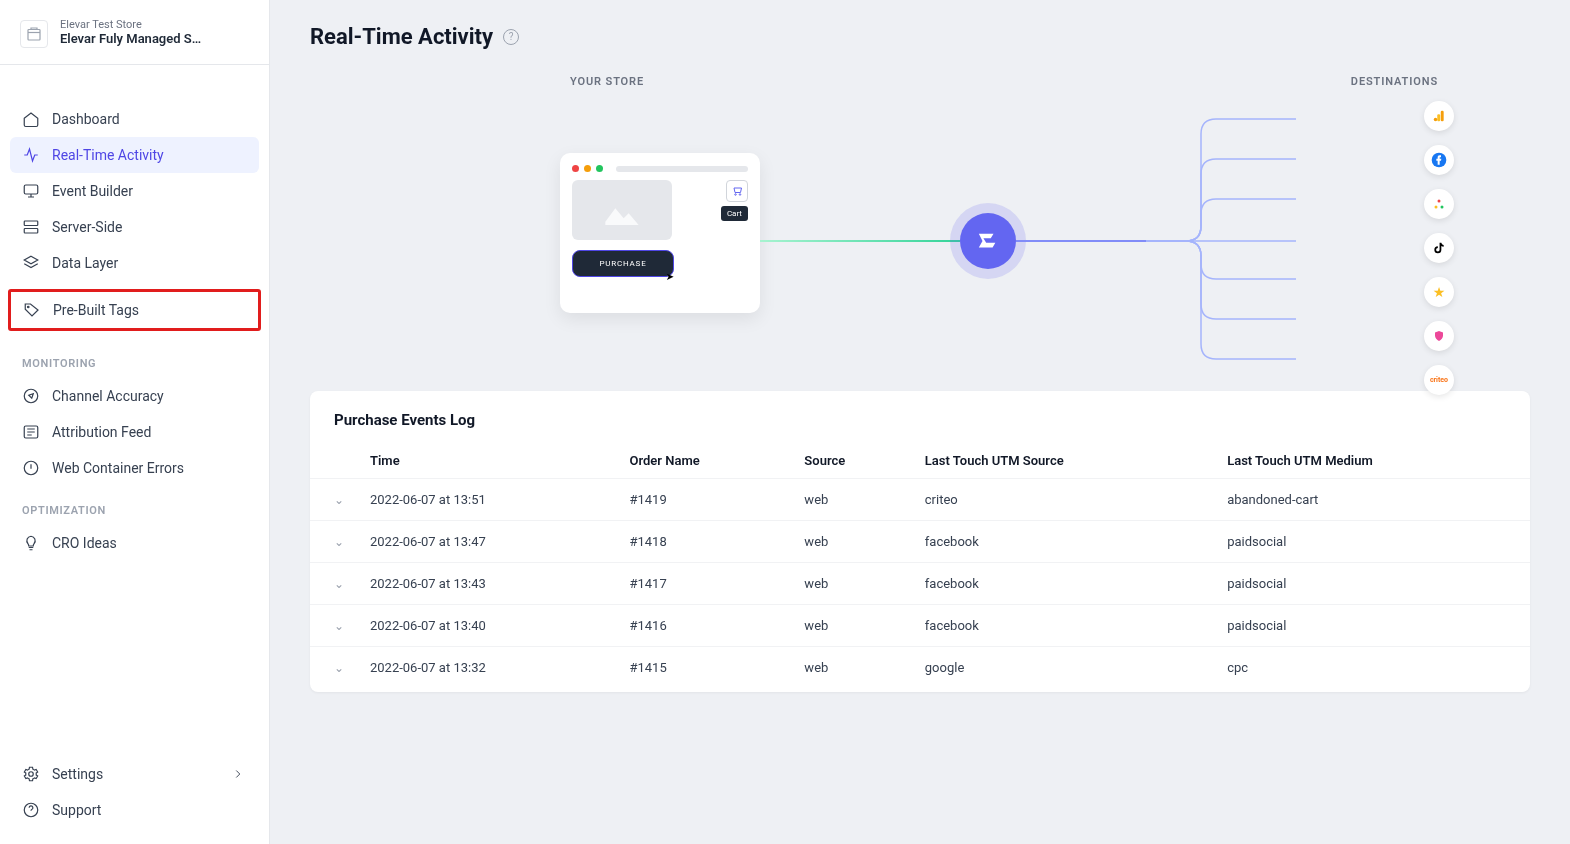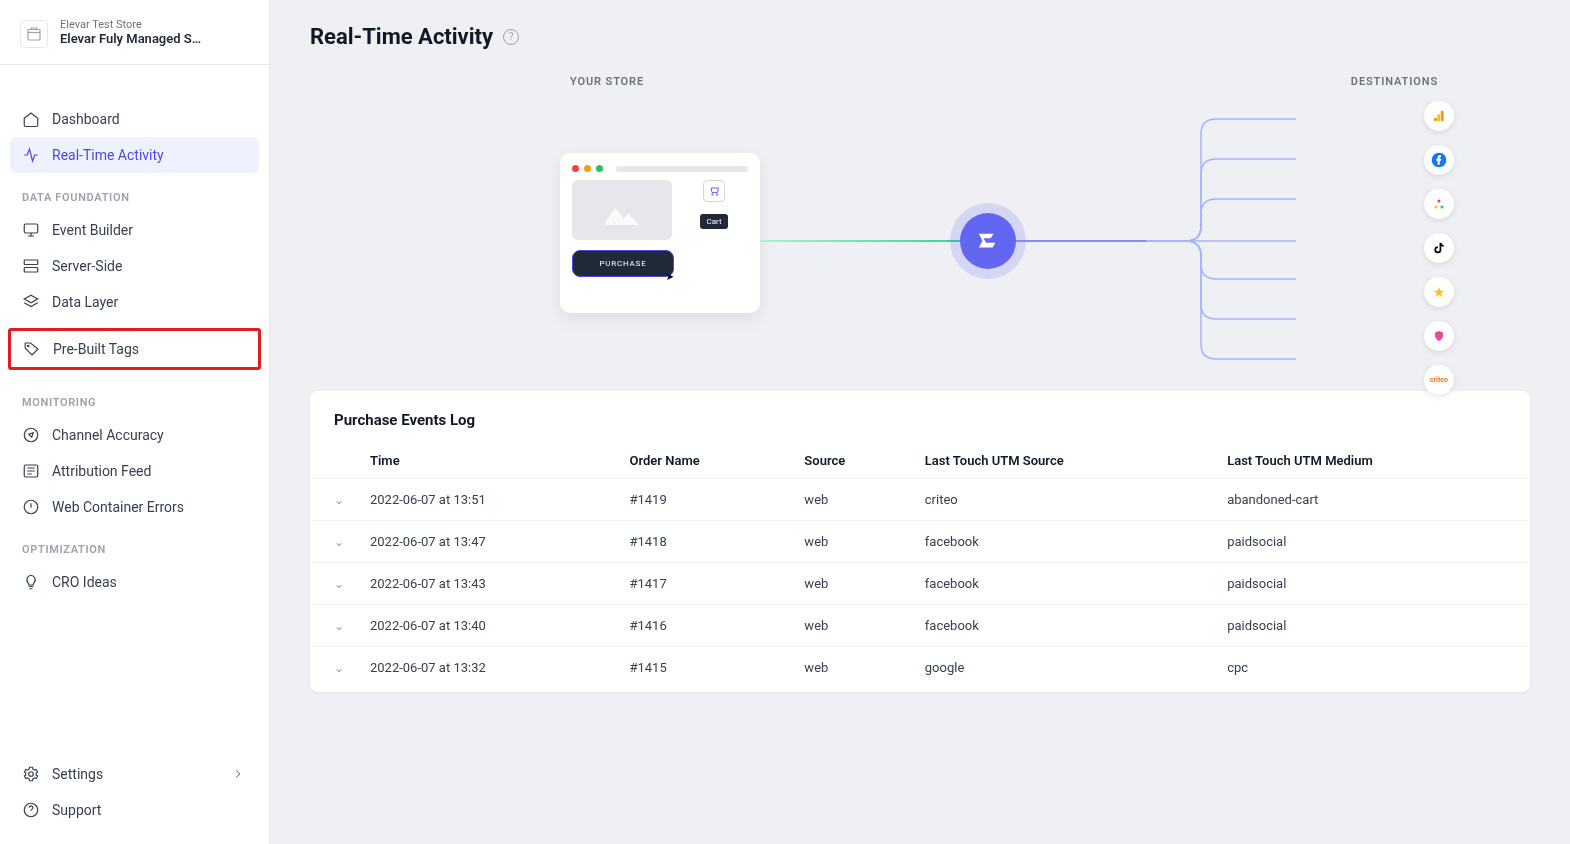--- a/index.html
+++ b/index.html
@@ -118,21 +118,21 @@
 .window-controls { display: flex; gap: 5px; margin-bottom: 8px; align-items: center;}
 .dot { width: 7px; height: 7px; border-radius: 50%; }
 .dot.r{background:#ef4444;} .dot.y{background:#f59e0b;} .dot.g{background:#22c55e;}
 .bar { height: 6px; background: #e5e7eb; border-radius: 3px; flex: 1; margin-left: 8px;}
 .store-body { display: flex; gap: 8px; }
 .img-ph {
   width: 100px; height: 60px; background: #e5e7eb; border-radius: 6px;
   display:flex;align-items:center;justify-content:center;
 }
 .img-ph svg{color:#f3f4f6;}
-.side-col { display:flex; flex-direction:column; align-items:center; gap:12px; flex:1;}
+.side-col { display:flex; flex-direction:column; align-items:flex-end; gap:4px; flex:1;}
 .cart-icon { width:22px;height:22px;border:1px solid #d1d5db;border-radius:4px;display:flex;align-items:center;justify-content:center;color:#6366f1;font-size:12px;}
 .cart-label { background:#1f2937;color:#fff;font-size:8px;padding:3px 6px;border-radius:3px;}
 .purchase-btn {
   margin-top:10px; width:102px; background:#1f2937;color:#fff;font-size:8px;letter-spacing:0.1em;
   padding:8px 0;text-align:center;border-radius:8px;border:1.5px solid #4f46e5; position:relative;
 }
 .cursor-small{position:absolute;right:-2px;bottom:-6px;font-size:10px;color:#000;}
 .hub {
   position: absolute;
   left: 650px;
@@ -219,21 +219,20 @@
         </svg>
       <span>Dashboard</span>
     </div>
     <div class="nav-item active">
       <svg class="icon-svg" viewBox="0 0 24 24">
           <path d="M3 12h4l3-8 4 16 3-8h4"></path>
         </svg>
       <span>Real-Time Activity</span>
     </div>
 
-    <div class="nav-section">DATA FOUNDATION</div>
     <div class="nav-item">
       <svg class="icon-svg" viewBox="0 0 24 24">
           <rect x="3" y="4" width="18" height="12" rx="2"></rect>
           <path d="M8 20h8M12 16v4"></path>
         </svg>
       <span>Event Builder</span>
     </div>
     <div class="nav-item">
       <svg class="icon-svg" viewBox="0 0 24 24">
           <rect x="3" y="4" width="18" height="6" rx="1"></rect>

